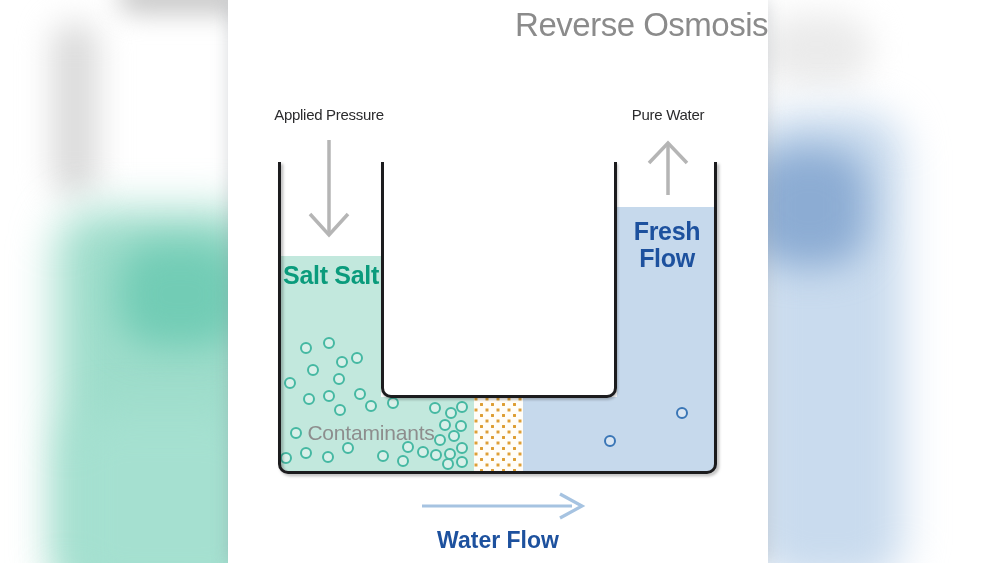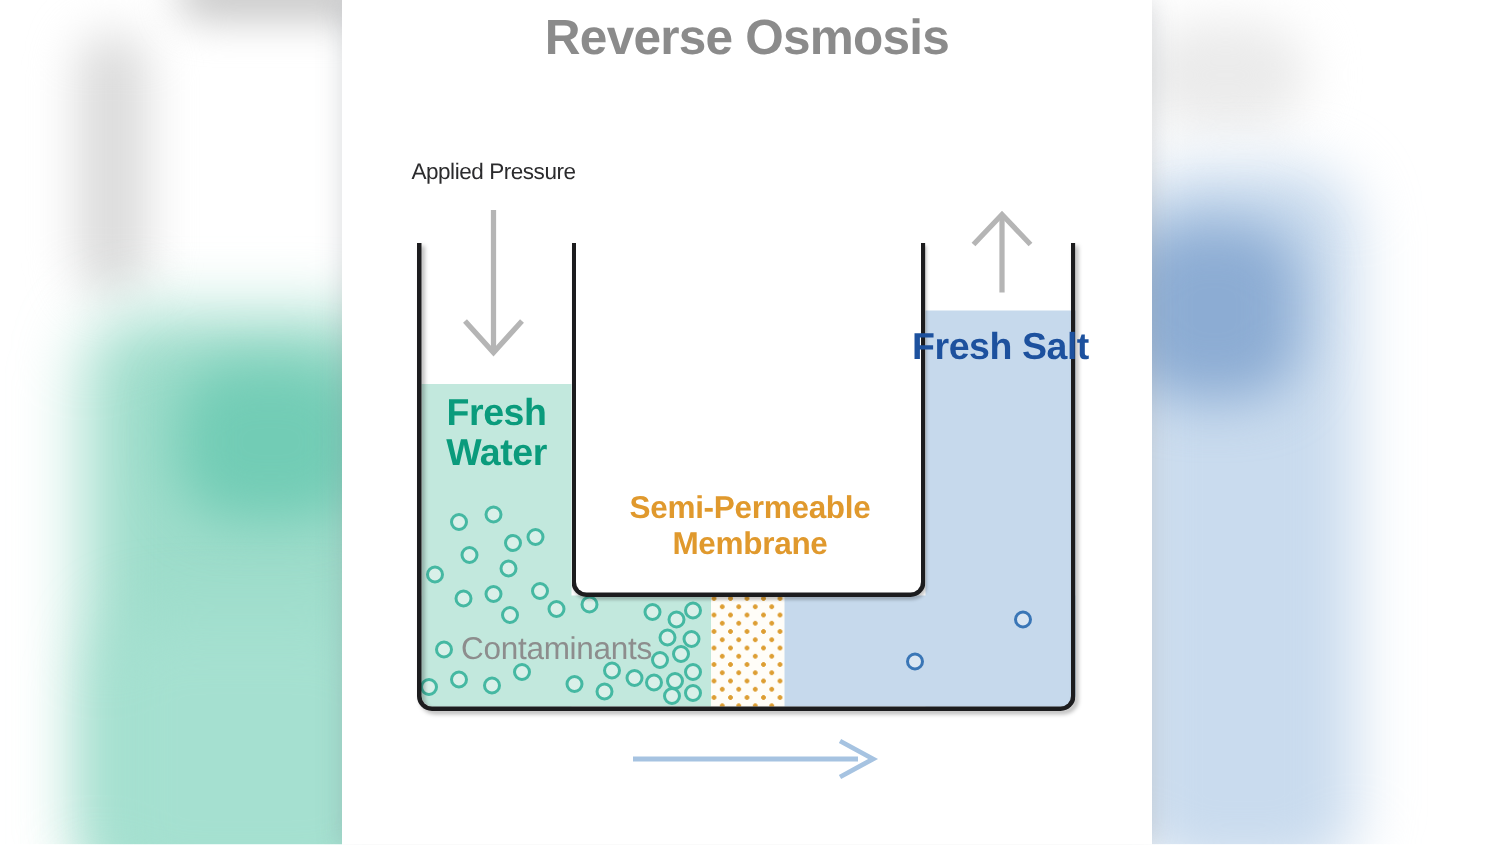--- a/index.html
+++ b/index.html
@@ -15,22 +15,22 @@
   .bl-teal-main{left:56px;top:210px;width:210px;height:390px;background:#9eddcb;filter:blur(22px);}
   .bl-teal-dark{left:118px;top:242px;width:125px;height:105px;background:#72ccb5;filter:blur(18px);}
   .bl-teal-bottom{left:66px;top:410px;width:200px;height:190px;background:#a5e0d0;filter:blur(22px);}
   .br-blue-main{left:-14px;top:112px;width:150px;height:470px;background:#c9dbee;filter:blur(20px);}
   .br-blue-dark{left:-16px;top:148px;width:115px;height:118px;background:#8cacd3;filter:blur(18px);}
   .br-topsmudge{left:-6px;top:14px;width:110px;height:72px;background:#ebebeb;filter:blur(16px);}
   
   .panel{position:absolute;left:228px;top:0;width:540px;height:563px;background:#fff;
          box-shadow:0 0 16px rgba(110,120,130,.28);}
   .panel *{position:absolute;box-sizing:border-box;}
-  .title{left:0;top:6px;width:540px;text-align:center;font-size:33px;letter-spacing:-.5px;
-         color:var(--title-text);z-index:6;font-weight:bold;}
+  .title{left:0;top:6px;width:540px;text-align:right;font-size:33px;letter-spacing:-.5px;
+         color:var(--title-text);z-index:6;}
   .toplabel{top:106px;width:170px;text-align:center;font-size:15px;letter-spacing:-.3px;
             color:var(--label-text);z-index:6;}
   .lbl-applied{left:16px;}
   .lbl-pure{left:355px;}
   
   .water{z-index:1;}
   .salt-chamber{left:53px;top:256px;width:100px;height:215px;background:var(--salt-fill);
                 border-bottom-left-radius:8px;}
   .salt-channel{left:53px;top:397px;width:193px;height:74px;background:var(--salt-fill);
                 border-bottom-left-radius:8px;}
@@ -92,20 +92,21 @@
     <div class="blob br-topsmudge"></div>
     <div class="blob br-blue-main"></div>
     <div class="blob br-blue-dark"></div>
   </div>
 
   <div class="panel">
 
     <div class="title">Reverse Osmosis</div>
 
     <div class="toplabel lbl-applied">Applied Pressure</div>
+    <div class="toplabel lbl-pure">Pure Water</div>
 
     <div class="water salt-chamber"></div>
     <div class="water salt-channel"></div>
     <div class="water membrane"></div>
     <div class="water fresh-channel"></div>
     <div class="water fresh-chamber"></div>
 
     <div class="particle-layer" id="particle-layer">
         <div class="circle" style="left: 71.5px; top: 341.5px;"></div>
         <div class="circle" style="left: 94.5px; top: 336.5px;"></div>
@@ -154,18 +155,18 @@
     </svg>
     <svg class="arrow arrow-up" width="44" height="58" viewBox="0 0 44 58">
       <line x1="22" y1="6" x2="22" y2="56" stroke="currentColor" stroke-width="3.5" fill="none"></line>
       <polyline points="3,24 22,4 41,24" stroke="currentColor" stroke-width="3.5" fill="none"></polyline>
     </svg>
     <svg class="arrow arrow-flow" width="170" height="30" viewBox="0 0 170 30">
       <line x1="2" y1="15" x2="152" y2="15" stroke="currentColor" stroke-width="3.2" fill="none"></line>
       <polyline points="140,3 162,15 140,27" stroke="currentColor" stroke-width="3.2" fill="none"></polyline>
     </svg>
 
-    <div class="chamberlabel lbl-salt">Fresh Water</div>
-    <div class="chamberlabel lbl-fresh">Fresh Salt</div>
-    <div class="lbl-membrane">Semi-Permeable Membrane</div>
+    <div class="chamberlabel lbl-salt">Salt Salt</div>
+    <div class="chamberlabel lbl-fresh">Fresh Flow</div>
     <div class="lbl-contaminants">Contaminants</div>
+    <div class="lbl-flow">Water Flow</div>
   </div>
 </div>
 
 </body></html>

